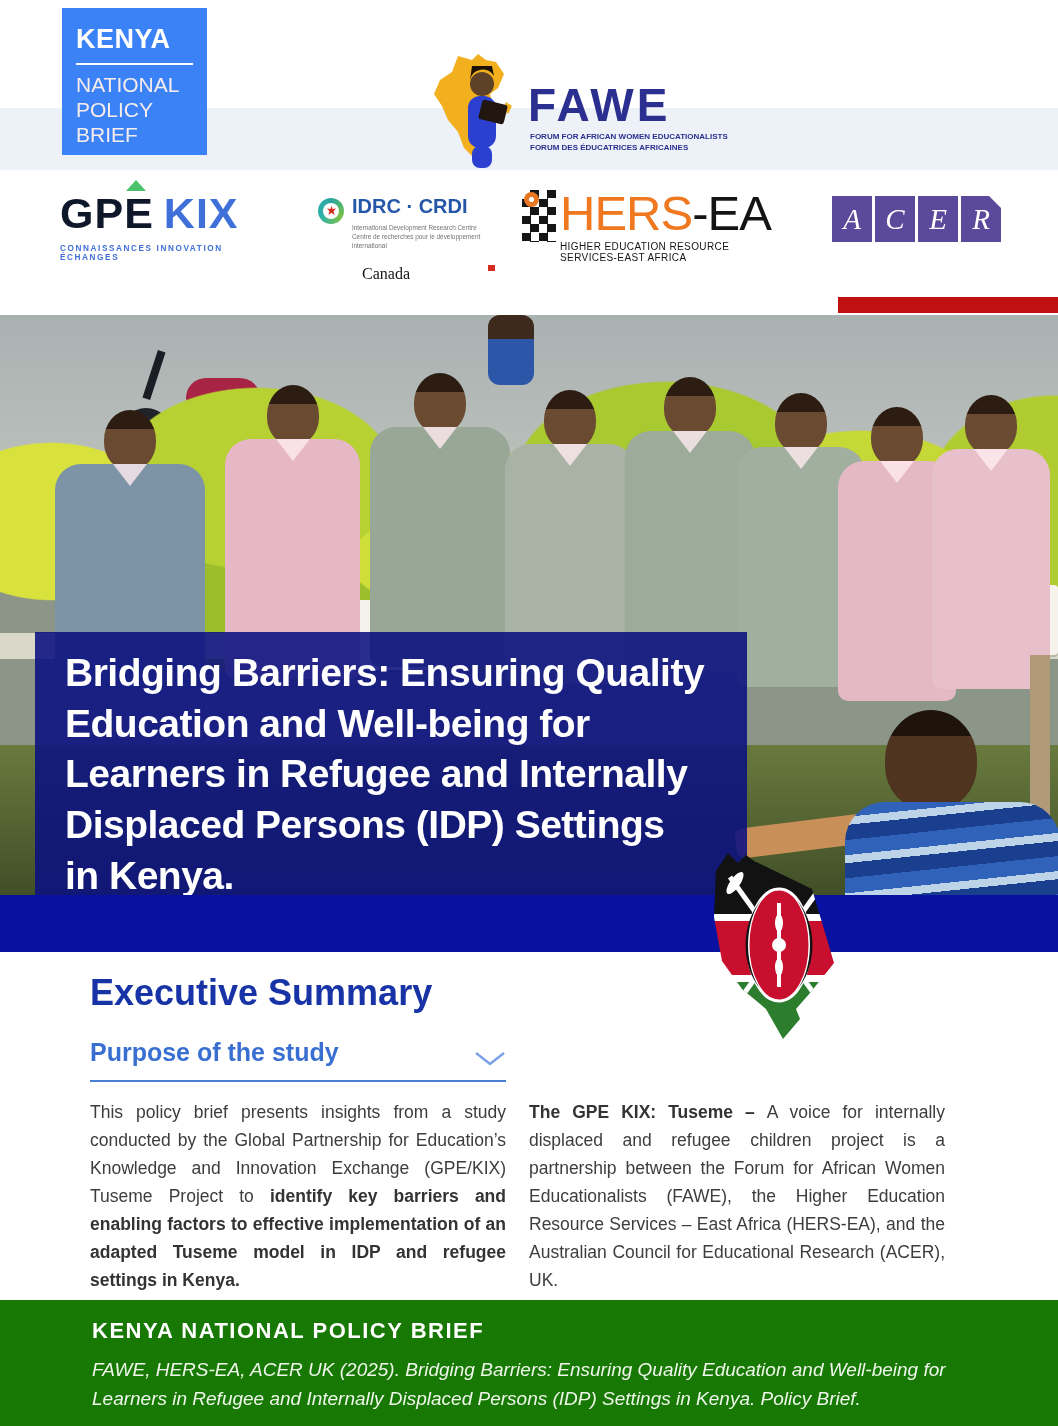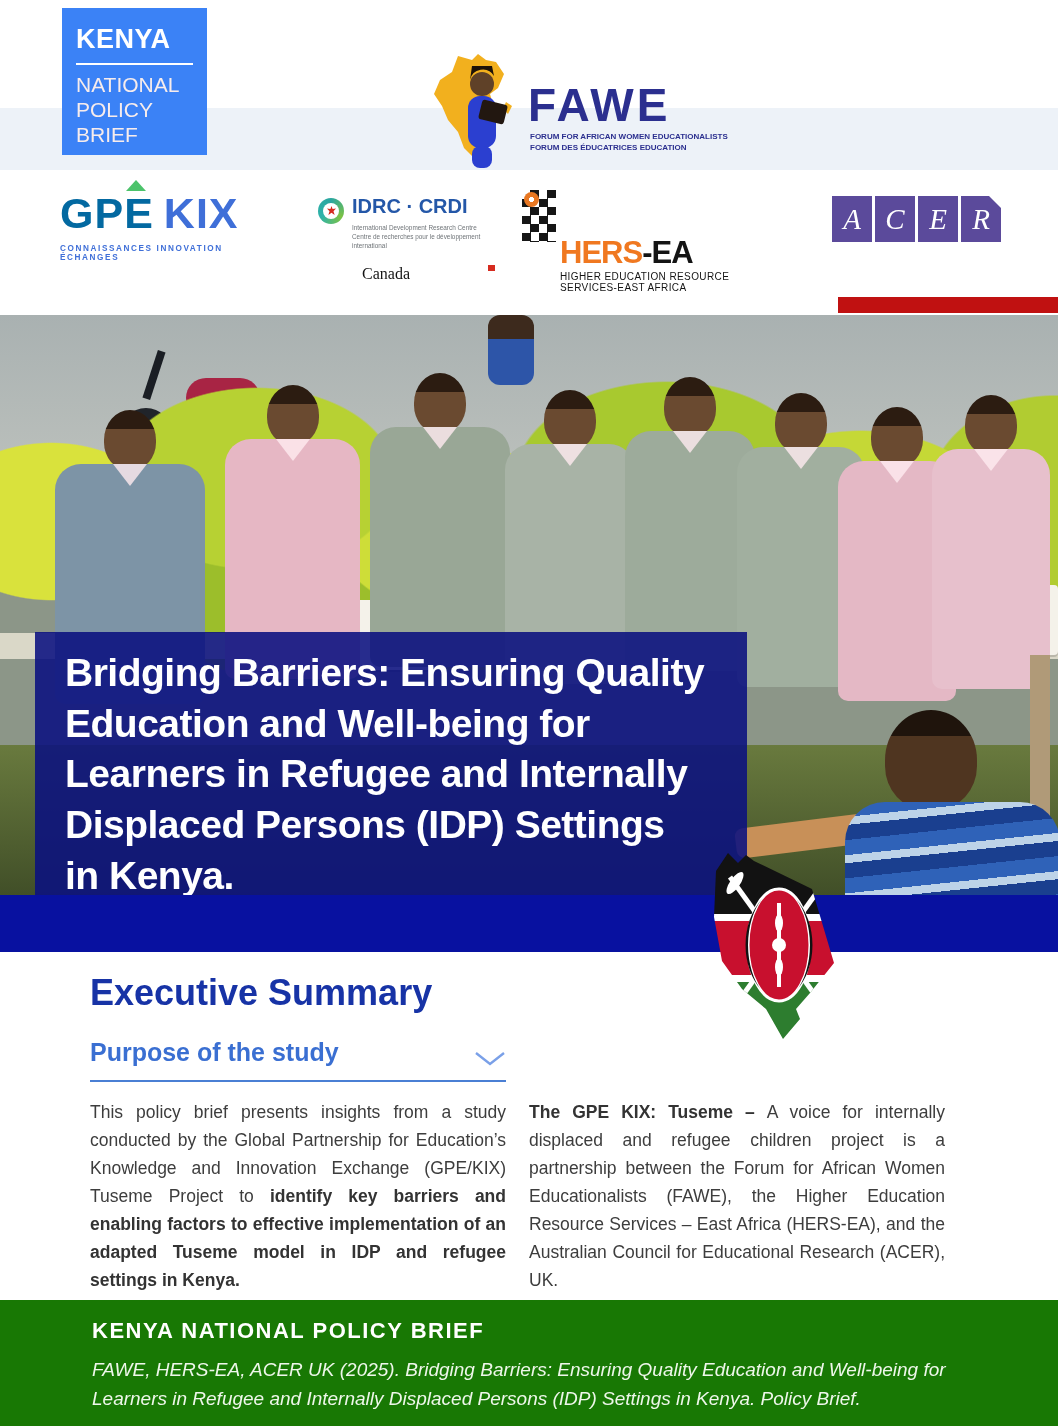--- a/index.html
+++ b/index.html
@@ -18,21 +18,21 @@
   
   .fawe{left:420px;top:50px;width:300px;height:120px;}
   .fawe .word{position:absolute;left:108px;top:28px;font-size:46px;font-weight:800;
               color:#2b2f8f;letter-spacing:3px;}
   .fawe .tag{position:absolute;left:110px;width:200px;font-size:8px;font-weight:700;color:#2b2f8f;}
   .fawe .tag1{top:82px;} .fawe .tag2{top:93px;}
 
   
   .gpe{left:60px;top:192px;width:210px;height:78px;}
   .gpe .big{font-size:43px;font-weight:800;letter-spacing:1px;line-height:1;}
-  .gpe .gp,.gpe .e{color:#0369a1;} .gpe .kix{color:#3f6fd8;margin-left:10px;}
+  .gpe .gp,.gpe .e{color:#0f172a;} .gpe .kix{color:#3f6fd8;margin-left:10px;}
   .gpe .e{position:relative;}
   .gpe .e i{position:absolute;left:2px;top:-9px;width:0;height:0;
             border-left:10px solid transparent;border-right:10px solid transparent;
             border-bottom:11px solid #4cc36b;}
   .gpe .tag{margin-top:9px;font-size:8.2px;font-weight:700;color:#3f6fd8;letter-spacing:1.6px;}
 
   .idrc{left:318px;top:196px;width:175px;height:80px;}
   .idrc .row{display:flex;align-items:flex-start;}
   .idrc .ring{width:26px;height:26px;border-radius:50%;flex:0 0 26px;margin-top:2px;
               background:conic-gradient(#2aa6a0,#7cc243,#2fb3aa,#2aa6a0);position:relative;}
@@ -44,21 +44,21 @@
   .idrc .sub{margin-left:34px;font-size:6.4px;color:#6f7478;line-height:1.4;}
   .idrc .canada{margin:14px 0 0 44px;font-family:"Liberation Serif",serif;font-size:16px;color:#151515;position:relative;}
   .idrc .canada i{position:absolute;right:-2px;top:0px;width:7px;height:6px;background:#d62b1f;}
 
   .hers{left:522px;top:190px;width:250px;height:78px;}
   .hers .row{display:flex;align-items:flex-start;}
   .hers .icon{width:34px;height:52px;flex:0 0 34px;margin-right:4px;
       background:repeating-conic-gradient(#161616 0% 25%,#fff 0% 50%) 0 0/17px 17px;position:relative;}
   .hers .icon b{position:absolute;left:2px;top:2px;width:15px;height:15px;border-radius:50%;
       background:radial-gradient(#fff 0 24%,#e87722 26% 72%,#7a3d12 74% 100%);}
-  .hers .big{font-size:31px;font-weight:700;line-height:.95;letter-spacing:-1px;margin-top:48px;}
+  .hers .big{font-size:49px;font-weight:400;line-height:.95;letter-spacing:-1px;}
   .hers .h{color:#f07820;} .hers .ea{color:#141414;}
   .hers .tag{margin-top:4px;font-size:10px;font-weight:400;color:#141414;letter-spacing:.4px;}
 
   .acer{left:832px;top:196px;width:180px;height:52px;display:flex;gap:3px;}
   .acer .sq{width:40px;height:46px;background:#5b4a9b;color:#fff;display:flex;align-items:center;
             justify-content:center;font-family:"Liberation Serif",serif;font-style:italic;
             font-size:29px;position:relative;}
   .acer .sq.fold:after{content:"";position:absolute;right:0;top:0;width:0;height:0;
             border-top:12px solid #fff;border-left:12px solid transparent;}
 
@@ -148,21 +148,21 @@
       <path d="M38 6 L52 10 L58 4 L66 10 L76 12 L84 24 L78 38 L70 44 L74 58 L66 76 L58 92 L52 106 L44 98 L38 82 L28 70 L22 56 L14 44 L20 30 L32 22 Z" fill="#f2b01e"></path>
       <path d="M86 52 l6 4 -4 8 -5 -5 Z" fill="#f2b01e"></path>
       <rect x="48" y="46" width="28" height="52" rx="12" fill="#2b3fd0"></rect>
       <circle cx="62" cy="34" r="12" fill="#5f4128"></circle>
       <path d="M50 30 a13 13 0 0 1 24 -4 l-2 -10 -20 0 Z" fill="#1d1208"></path>
       <rect x="60" y="52" width="26" height="20" rx="3" fill="#221710" transform="rotate(14 73 62)"></rect>
       <rect x="52" y="96" width="20" height="22" rx="8" fill="#2b3fd0"></rect>
     </svg>
     <div class="word">FAWE</div>
     <div class="tag tag1">FORUM FOR AFRICAN WOMEN EDUCATIONALISTS</div>
-    <div class="tag tag2">FORUM DES ÉDUCATRICES EDUCATION</div>
+    <div class="tag tag2">FORUM DES ÉDUCATRICES AFRICAINES</div>
   </div>
 
   <div class="abs gpe">
     <div class="big">
       <span class="gp">GP</span><span class="e"><i></i><span>E</span></span><span class="kix">KIX</span>
     </div>
     <div class="tag">CONNAISSANCES  INNOVATION  ÉCHANGES</div>
   </div>
 
   <div class="abs idrc">

